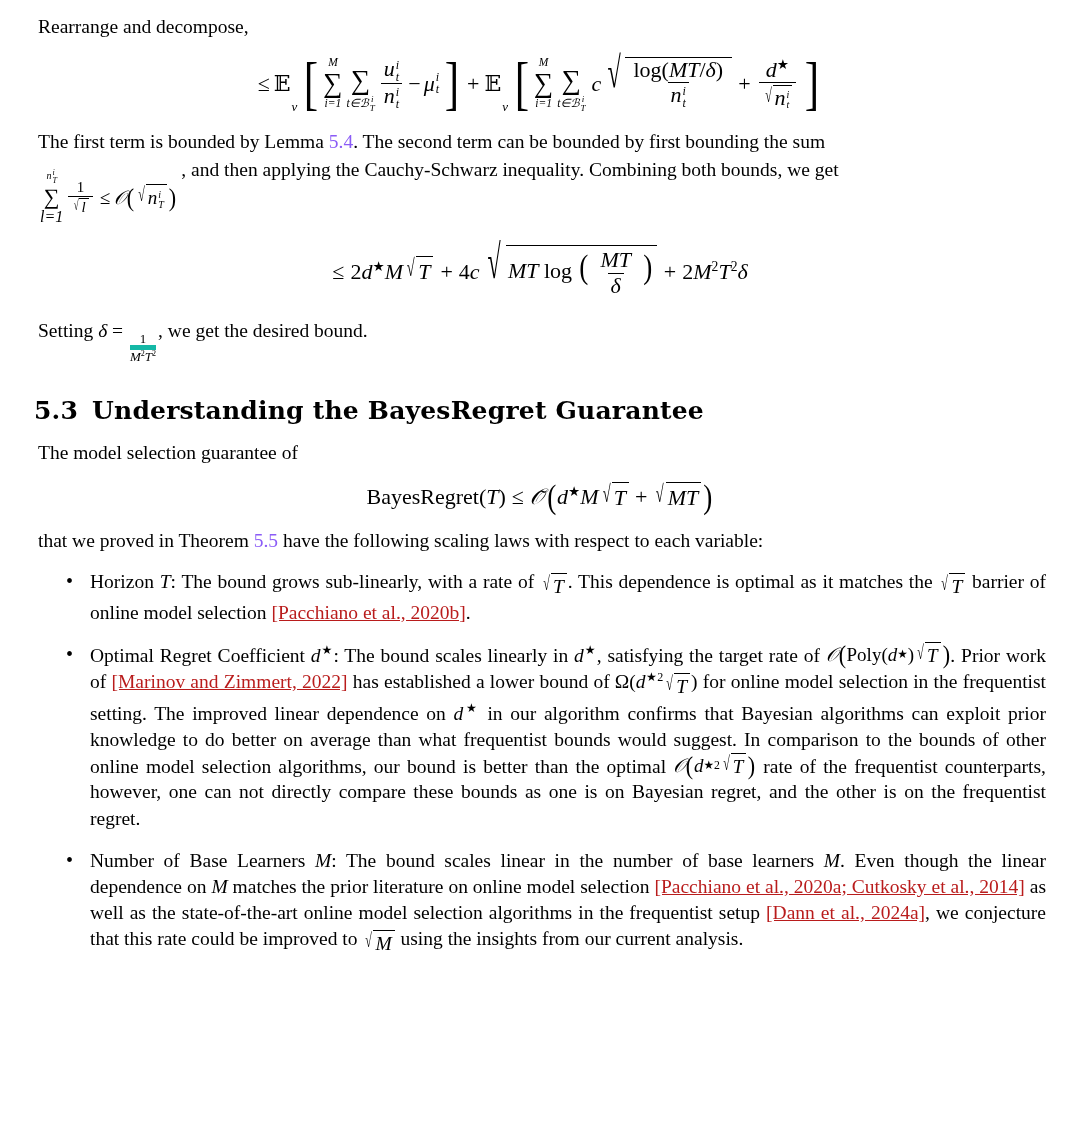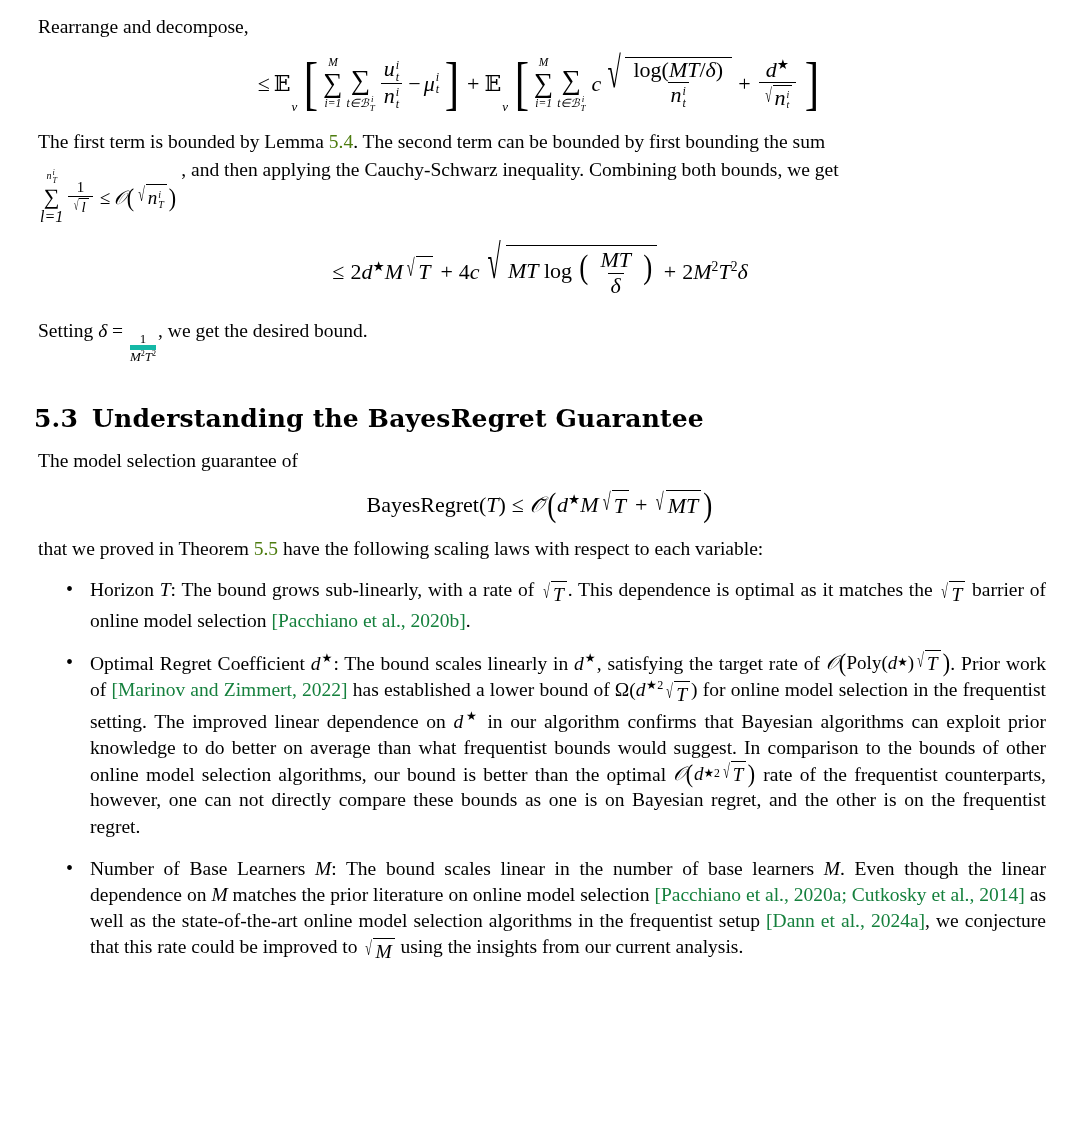--- a/index.html
+++ b/index.html
@@ -26,36 +26,36 @@
     text-align: justify;
   }
   .para {
     margin-bottom: 2px;
   }
   .eq {
     text-align: center;
     margin: 14px 0 16px 0;
   }
   .cite {
-    color: #15803d;
+    color: #b91c1c;
+    text-decoration: underline;
   }
   .ref {
-    color: #4d7c0f;
+    color: #8b5cf6;
   }
   h2.section {
     font-family: "DejaVu Serif", serif;
     font-weight: bold;
     font-size: 25px;
     margin: 30px 0 12px 0;
     letter-spacing: 0.2px;
   }
   h2.section .num {
     display: inline-block;
     width: 58px;
-    margin-top: 8px;
   }
   ul.bullets {
     list-style: none;
     margin: 14px 0 0 0;
     padding: 0;
   }
   ul.bullets > li {
     position: relative;
     padding-left: 56px;
     margin-bottom: 16px;

